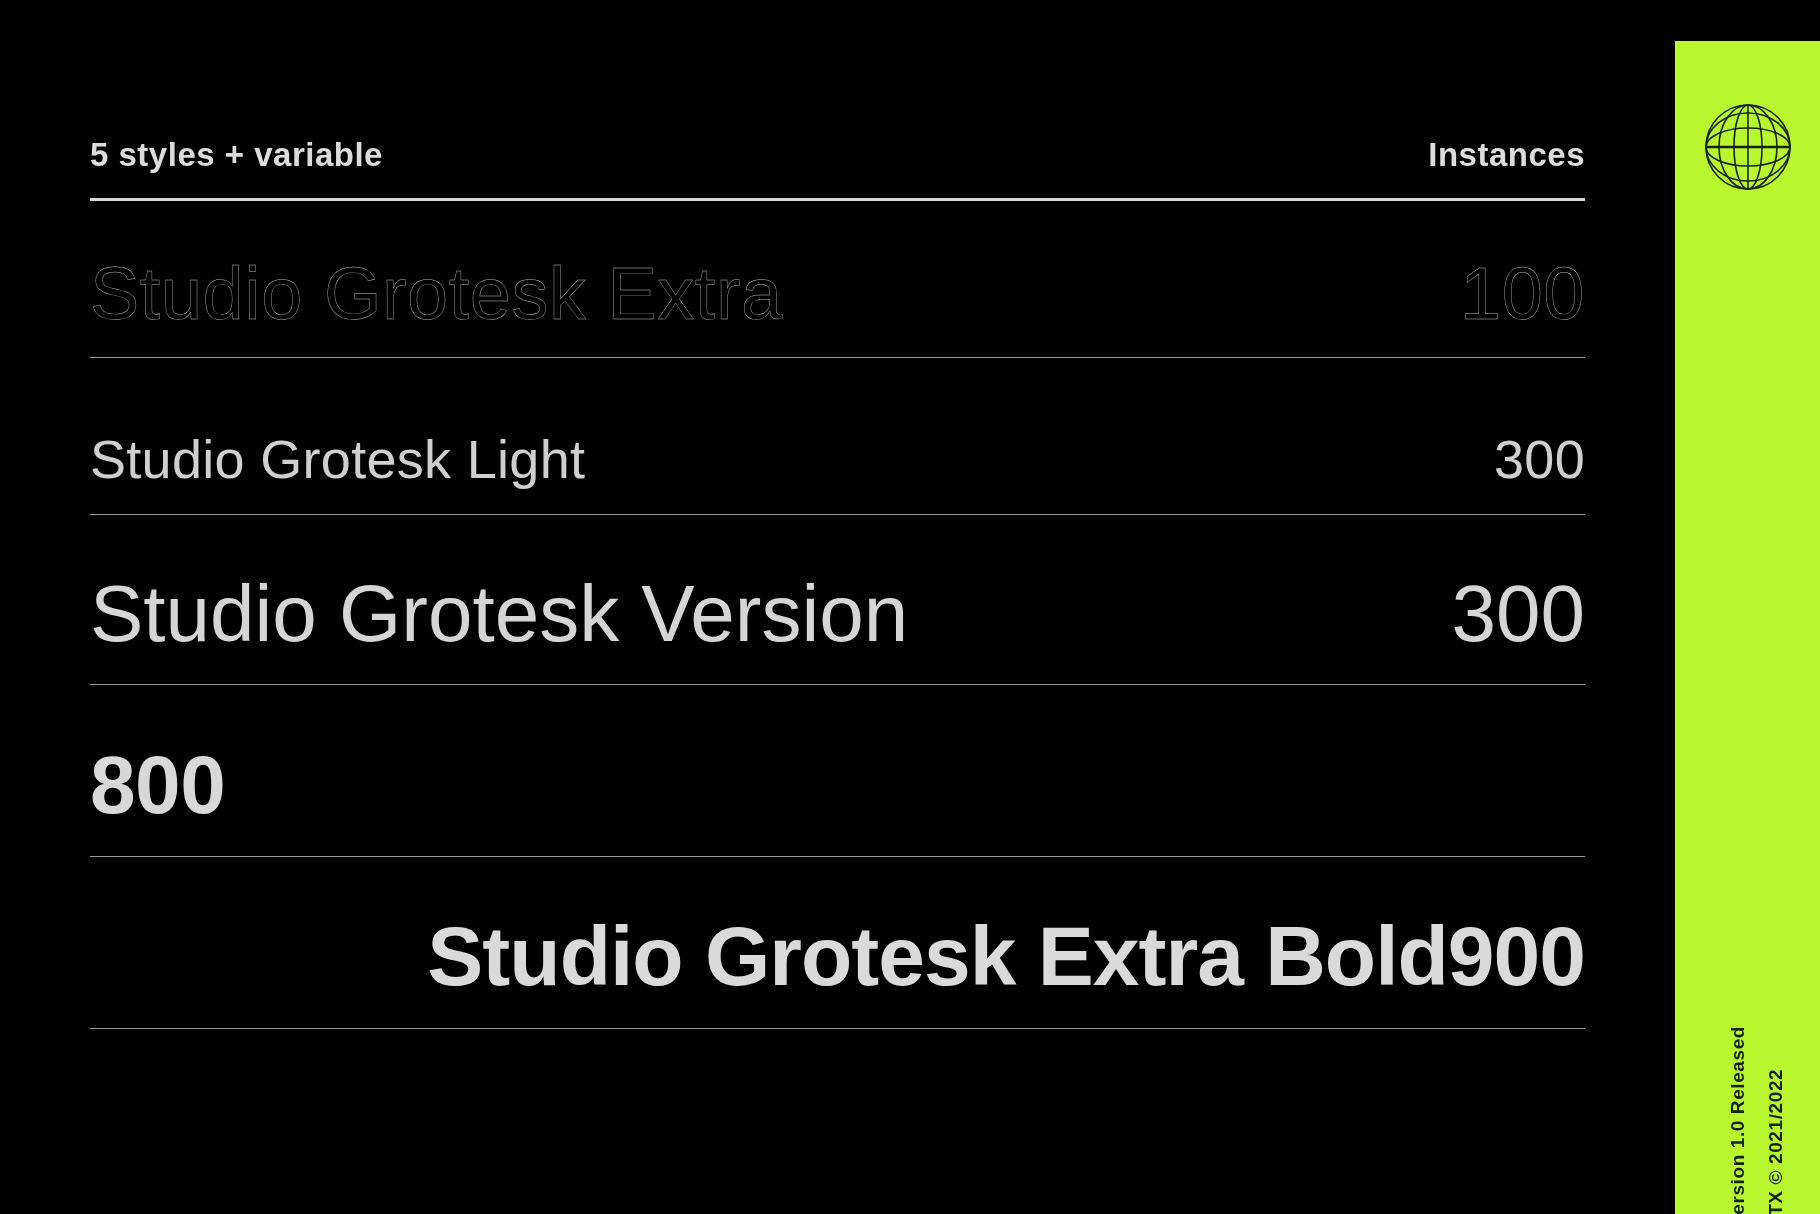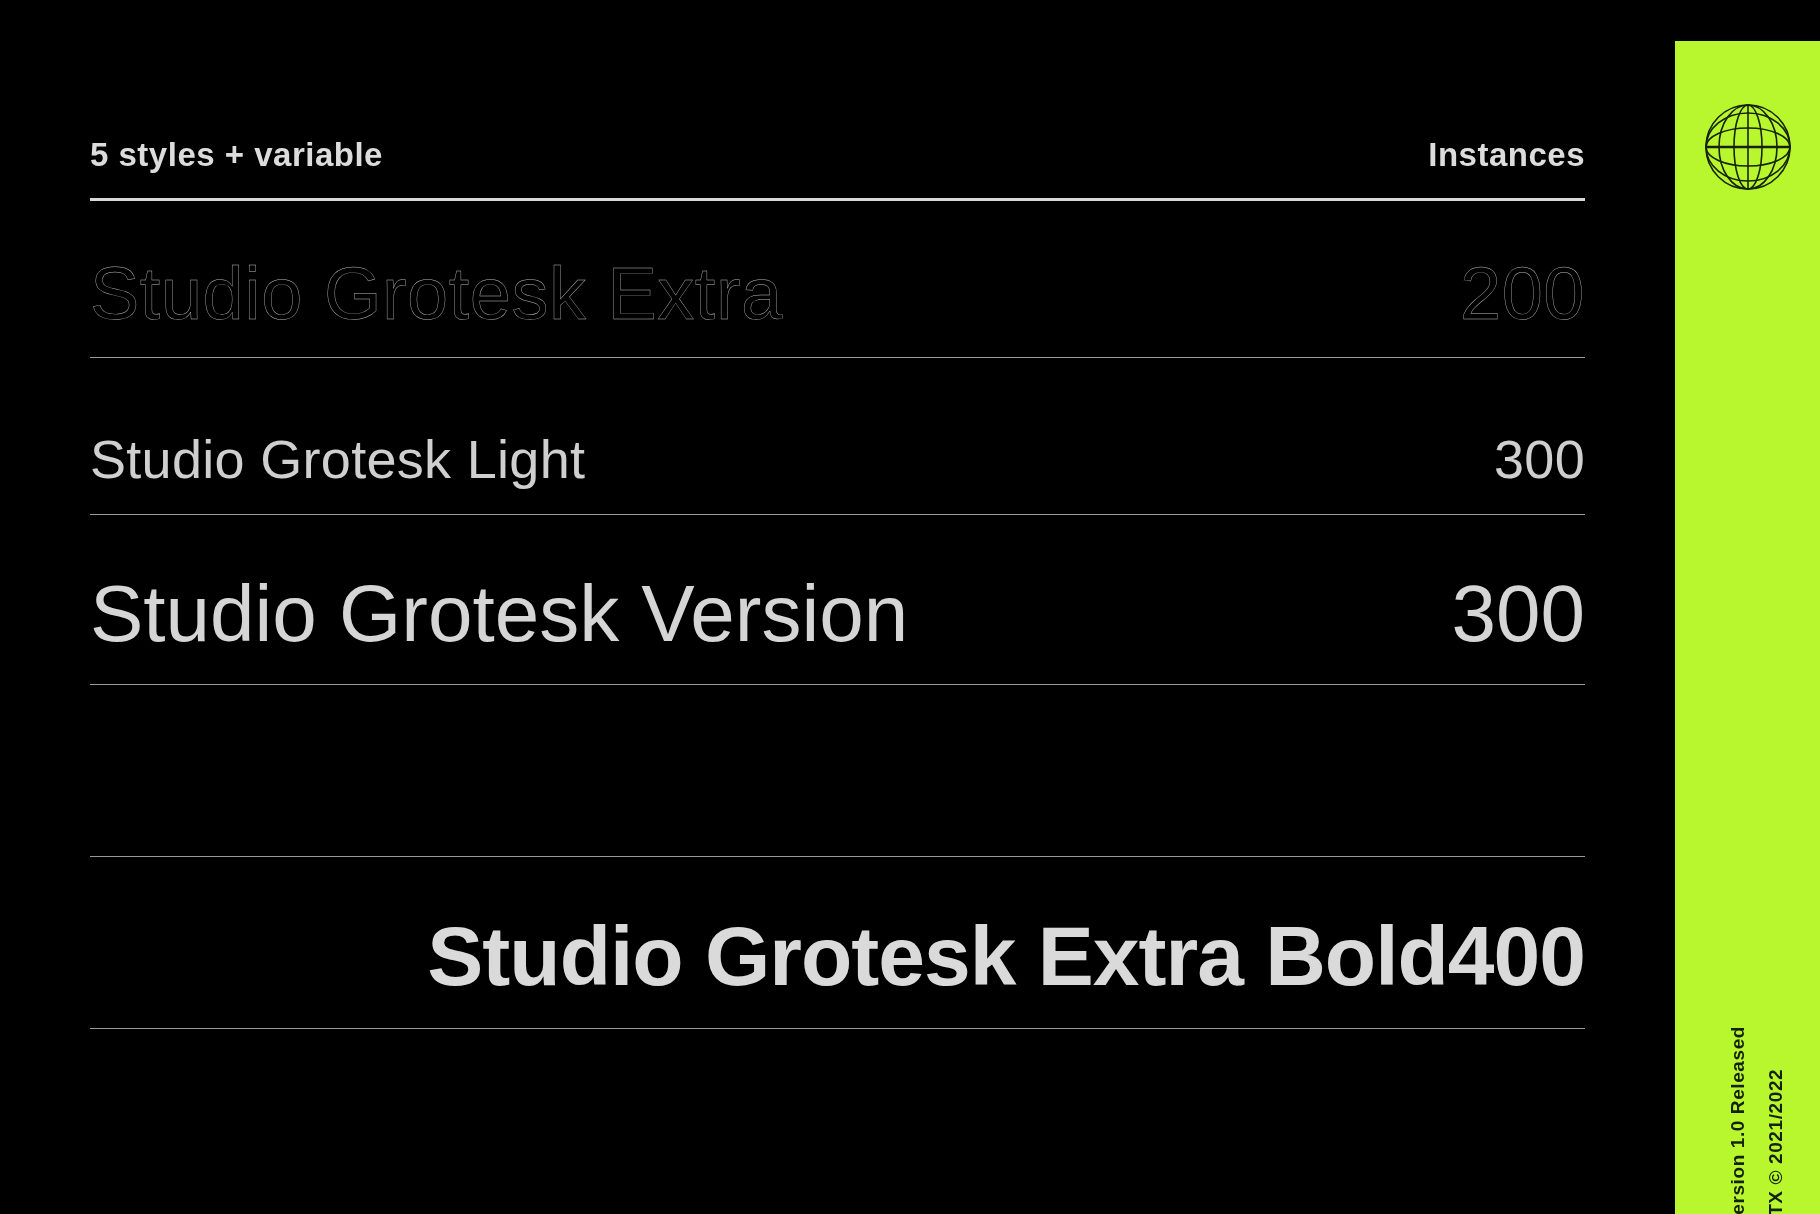--- a/index.html
+++ b/index.html
@@ -175,39 +175,40 @@
         <span class="head-label">5 styles + variable</span>
         <span class="head-label">Instances</span>
       </div>
 
       <div class="head-rule"></div>
 
       <div class="rows">
 
         <div class="style-row r-thin">
           <span class="name">Studio Grotesk Extra</span>
-          <span class="instance">200</span>
+          <span class="instance">100</span>
         </div>
 
         <div class="style-row r-light">
           <span class="name">Studio Grotesk Light</span>
           <span class="instance">300</span>
         </div>
 
         <div class="style-row r-regular">
           <span class="name">Studio Grotesk Version</span>
           <span class="instance">300</span>
         </div>
 
         <div class="style-row r-bold">
+          <span class="instance">800</span>
         </div>
 
         <div class="style-row r-xbold">
           <span class="name">Studio Grotesk Extra Bold</span>
-          <span class="instance">400</span>
+          <span class="instance">900</span>
         </div>
 
       </div>
     </div>
   </div>
 
   <div id="sidebar">
 
     <div class="globe-wrap">
       <svg viewBox="0 0 100 100" fill="none" stroke="#16230a" stroke-width="1.6">

